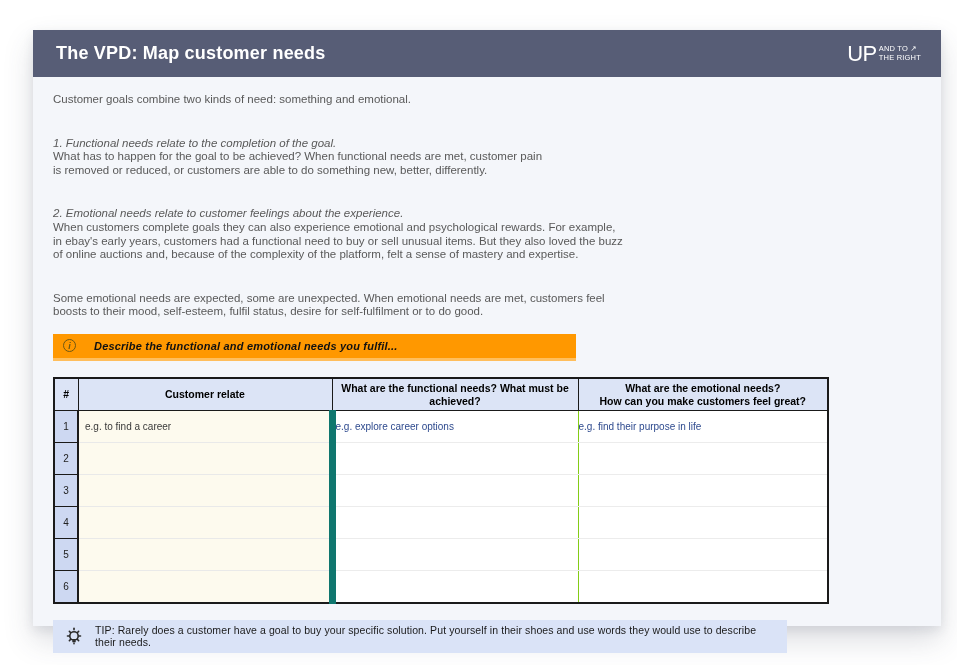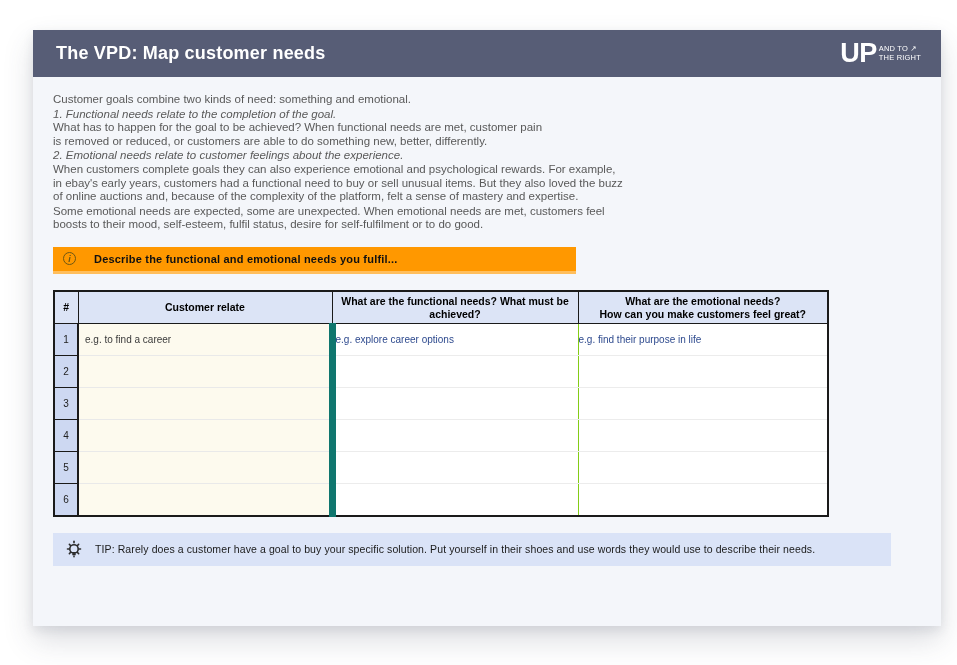--- a/index.html
+++ b/index.html
@@ -11,42 +11,42 @@
     background: #f4f6fa;
     box-shadow: 0 14px 28px rgba(60,64,90,0.18), 0 4px 10px rgba(60,64,90,0.10);
   }
 
   .titlebar {
     height: 47px; background: #575d76; display: flex; align-items: center;
     justify-content: space-between; padding: 0 20px 0 23px;
   }
   .titlebar h1 { color: #ffffff; font-size: 18px; font-weight: bold; letter-spacing: 0.2px; }
   .logo { display: flex; align-items: center; color: #ffffff; }
-  .logo .up { font-size: 27px; font-weight: bold; letter-spacing: -0.5px; }
+  .logo .up { font-size: 22px; font-weight: normal; letter-spacing: -0.5px; }
   .logo .stack { font-size: 7.5px; font-weight: normal; line-height: 1.15; margin-left: 2px; letter-spacing: 0.2px; }
 
   .content { padding: 16px 20px 0 20px; }
 
   .para { color: #595959; font-size: 11.5px; line-height: 13.6px; white-space: pre-line; }
-  .para.gap { margin-top: 1px; }
+  .para.gap { margin-top: 30px; }
   .lead-italic { font-style: italic; }
 
   .callout {
     margin-top: 15px; width: 523px; height: 27px; background: #ff9800;
     border-bottom: 3px solid #ffbe5c;
     display: flex; align-items: center;
   }
   .info-icon {
     width: 13px; height: 13px; border: 1px solid #6e5714; border-radius: 50%;
     color: #6e5714; font-size: 9px; font-weight: bold; font-style: italic;
     display: flex; align-items: center; justify-content: center;
     margin-left: 10px; flex: 0 0 auto;
   }
   .callout-text {
-    margin-left: 18px; font-size: 11px; font-weight: bold; 
+    margin-left: 18px; font-size: 11px; font-weight: bold; font-style: italic;
     color: #111111; letter-spacing: 0.2px;
   }
 
   table.needs {
     margin-top: 16px; border-collapse: collapse; table-layout: fixed;
     width: 774px; background: #ffffff;
     border: 2px solid #1a1a1a;
   }
   table.needs col.c-num  { width: 24px; }
   table.needs col.c-goal { width: 254px; }
@@ -67,21 +67,21 @@
     background: #fdfaee; border-left: 2px solid #1a1a1a; border-right: 7px solid #0f766e;
     border-bottom: 1px solid #e9e9e9; padding-left: 6px; color: #3a3a3a;
   }
   td.func, td.emo {
     background: #ffffff; border-right: 1px solid #84cc16;
     border-bottom: 1px solid #ececec; color: #2e4a8e;
   }
   tr:last-child td { border-bottom: none; }
 
   .tipbar {
-    margin-top: 16px; width: 838px; min-height: 33px; background: #dae3f7;
+    margin-top: 16px; width: 734px; min-height: 33px; background: #dae3f7;
     display: flex; align-items: center; padding: 4px 10px 4px 9px;
   }
   .bulb { flex: 0 0 auto; margin-right: 9px; display: flex; align-items: center; }
   .tip-text { font-size: 10.5px; color: #1a1a1a; letter-spacing: 0.1px; }
 </style>
 </head>
 <body>
 
 <div class="card">
 

